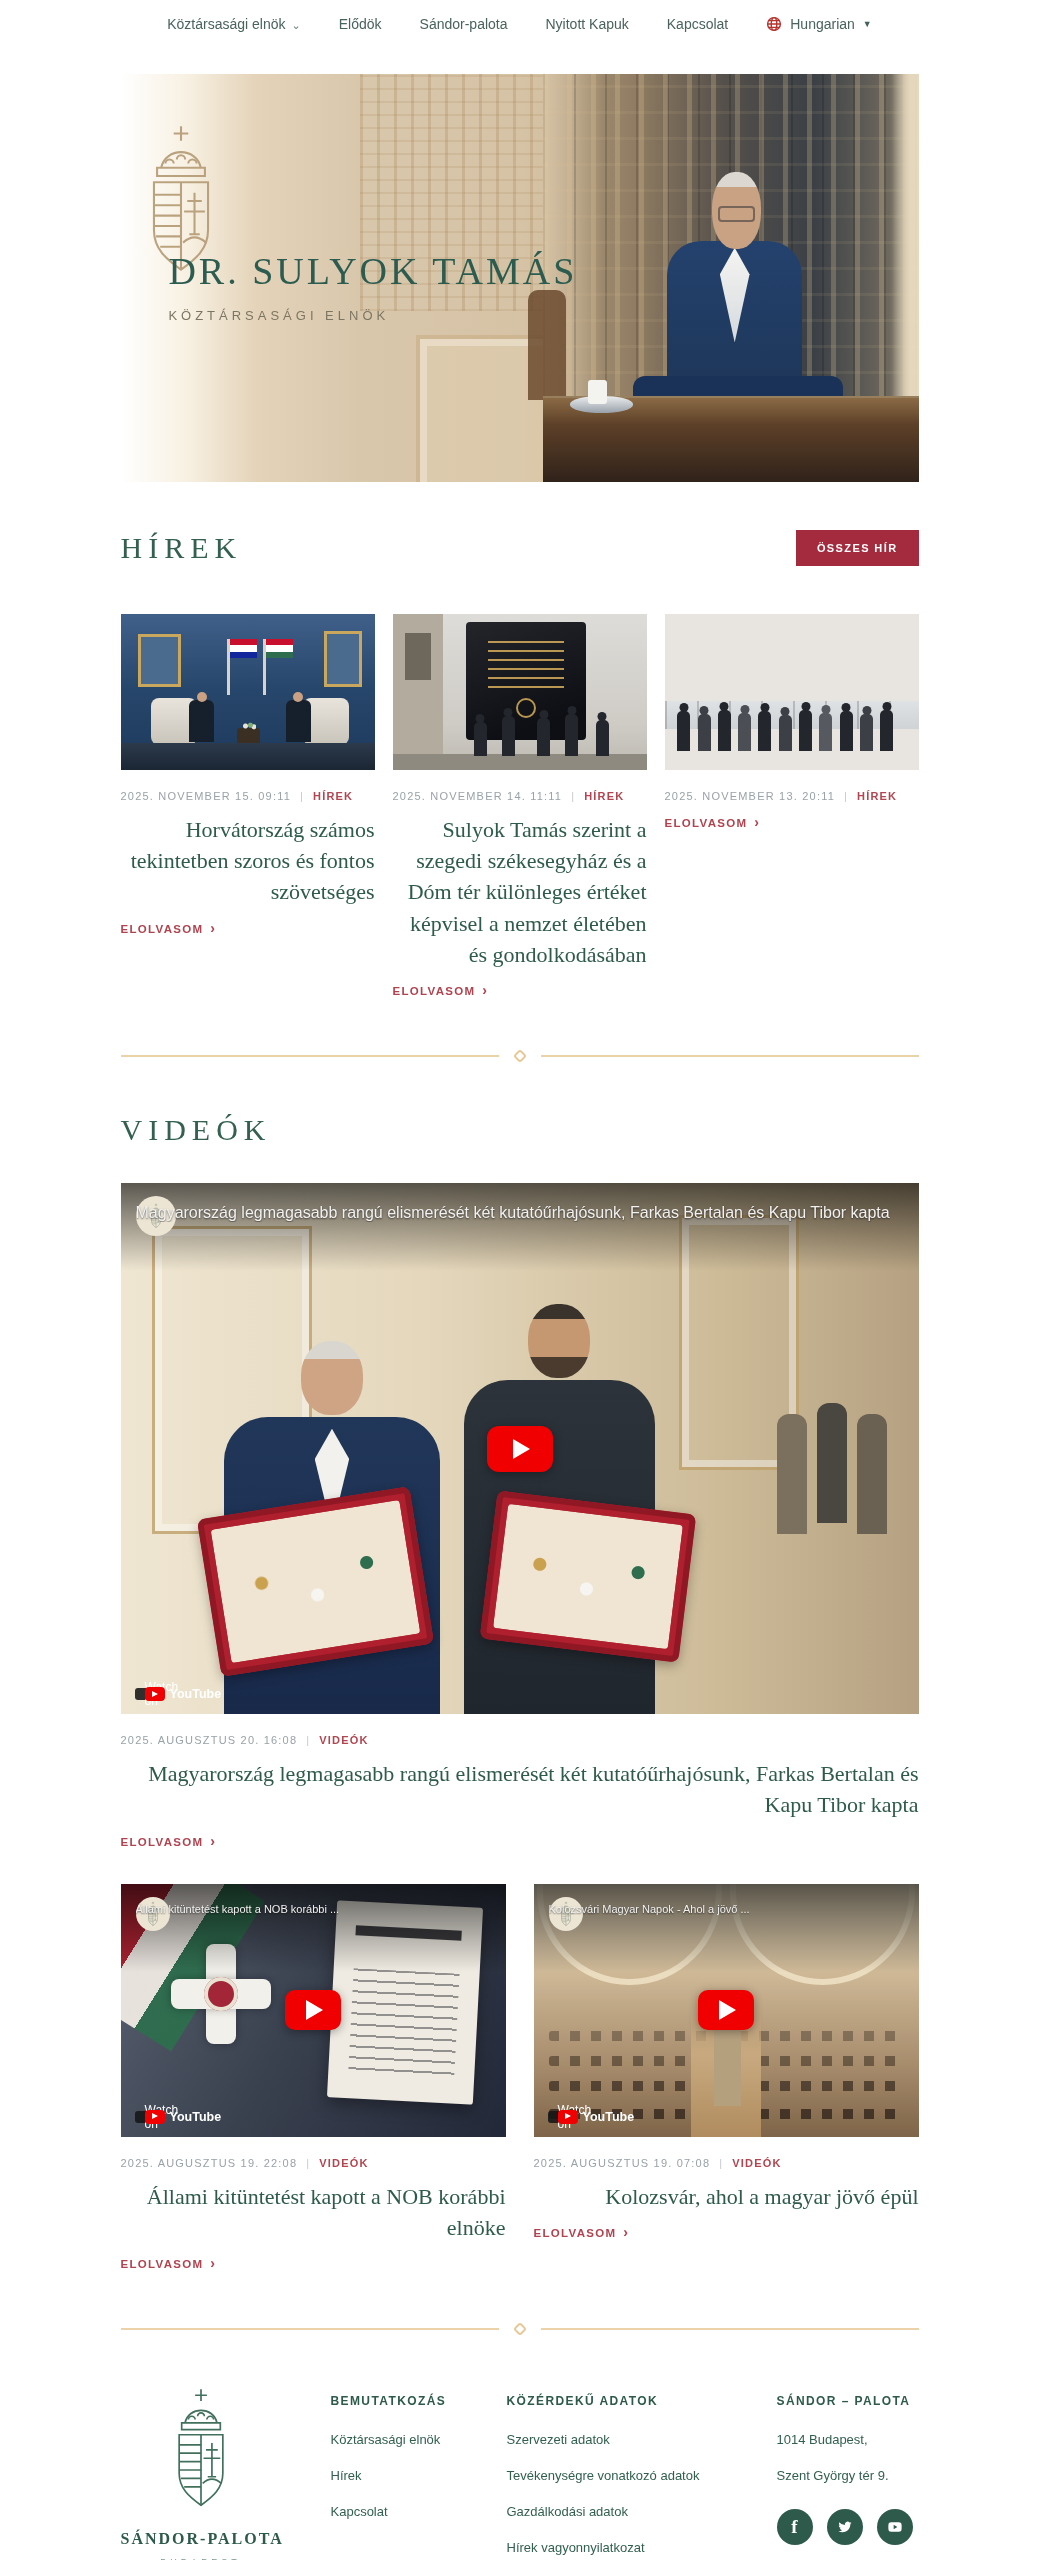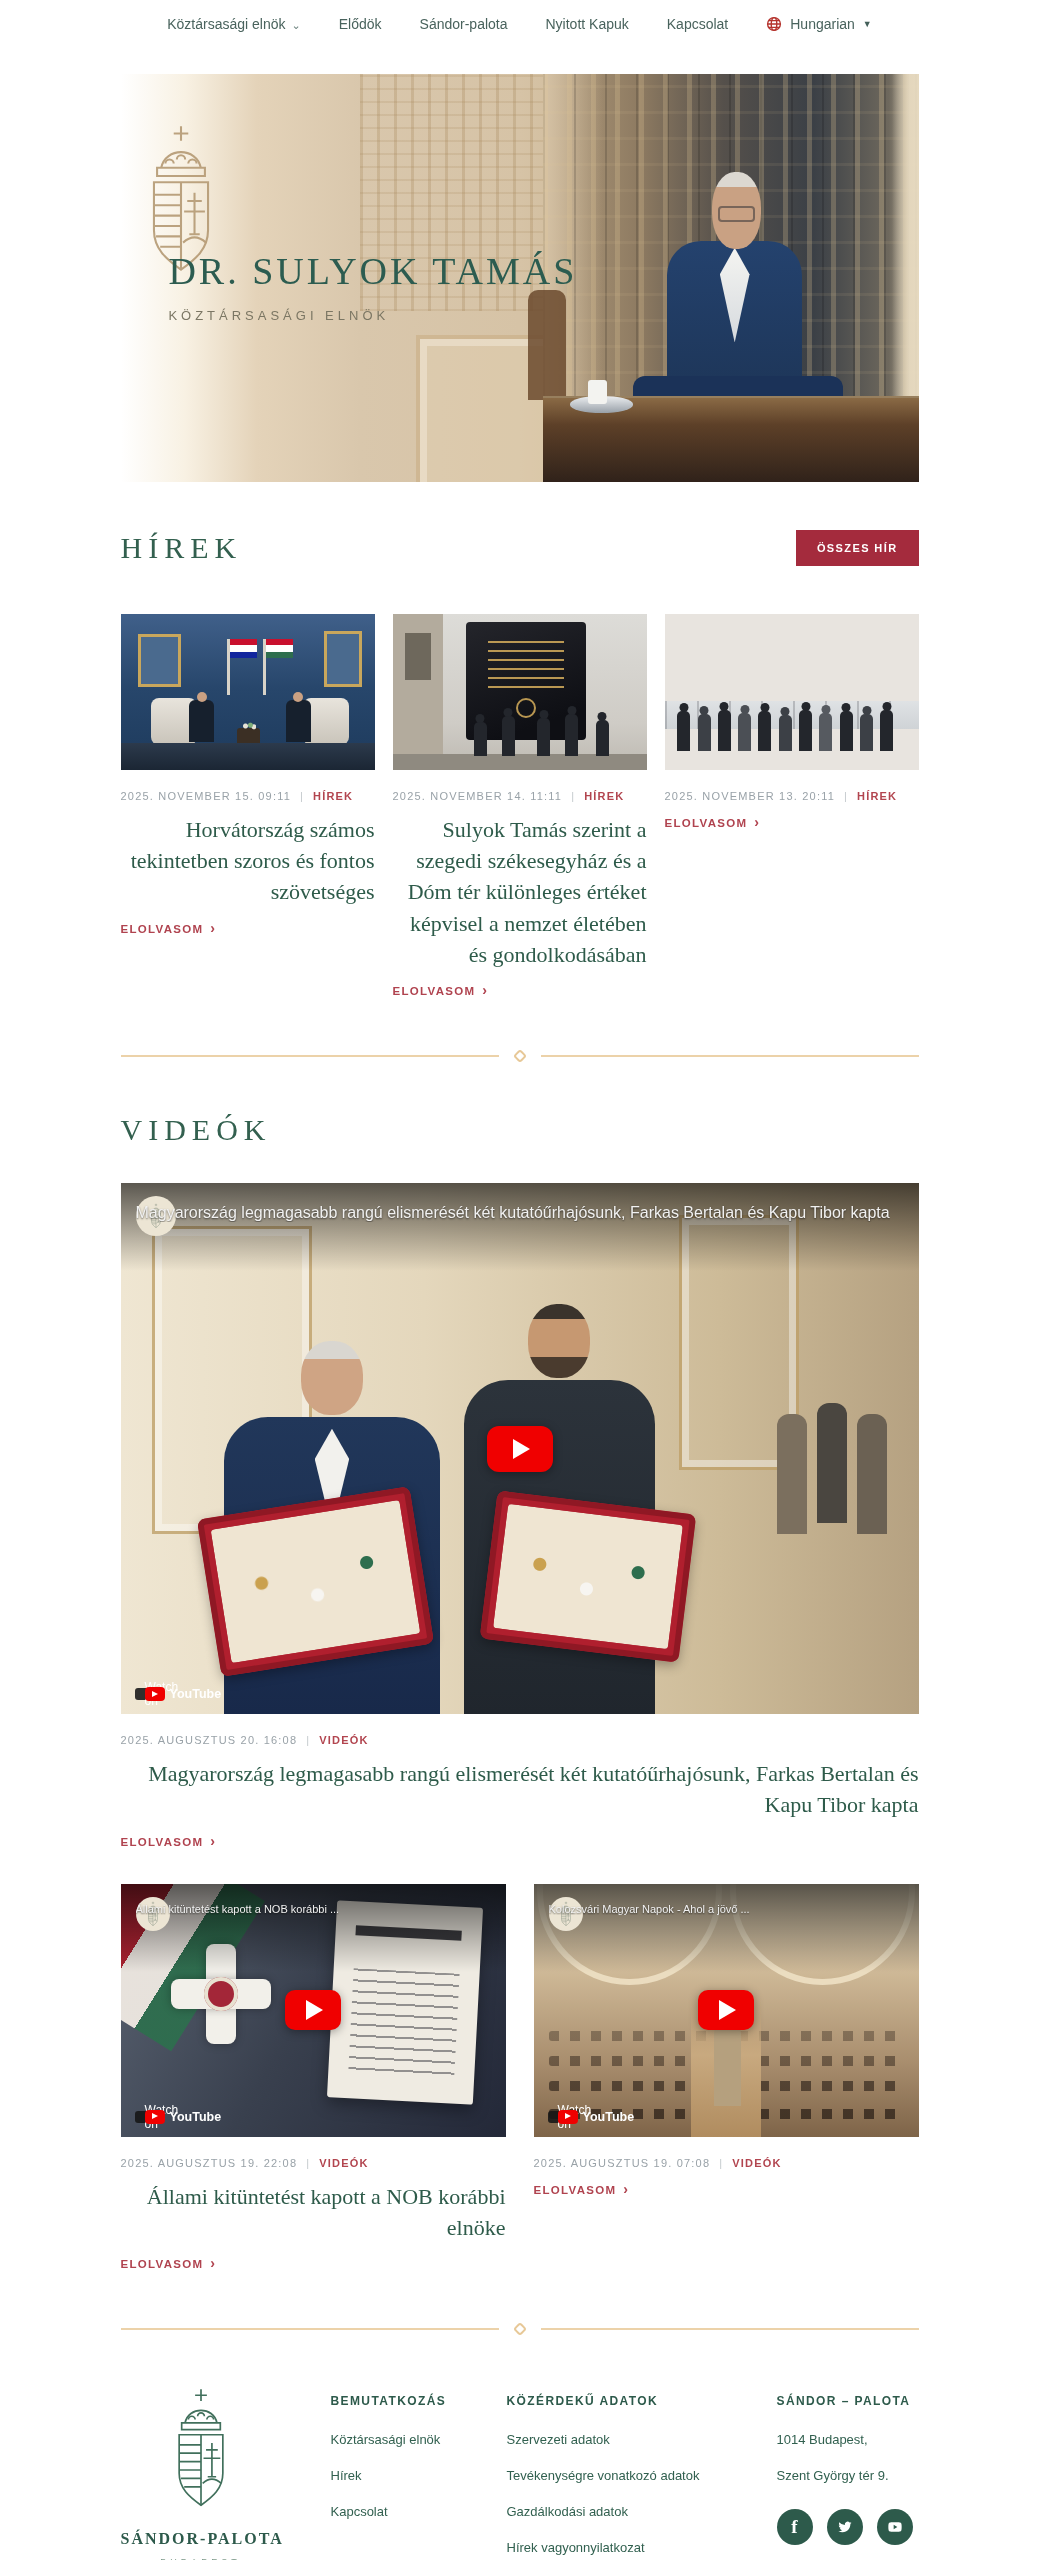--- a/index.html
+++ b/index.html
@@ -510,20 +510,21 @@
               <b>YouTube</b>
           </span>
         </div>
       </div>
       <div class="video-meta-block">
         <div class="meta">
           <span>2025. AUGUSZTUS 19. 07:08</span>
           <span class="sep">|</span>
           <span class="cat">VIDEÓK</span>
         </div>
+        <h3 class="atitle">Kolozsvár, ahol a magyar jövő épül</h3>
         <a class="readmore">
           <span>ELOLVASOM</span>
           <span class="chev">›</span>
         </a>
       </div>
     </div>
   </div>
 </section>
 
 <div class="divider">

